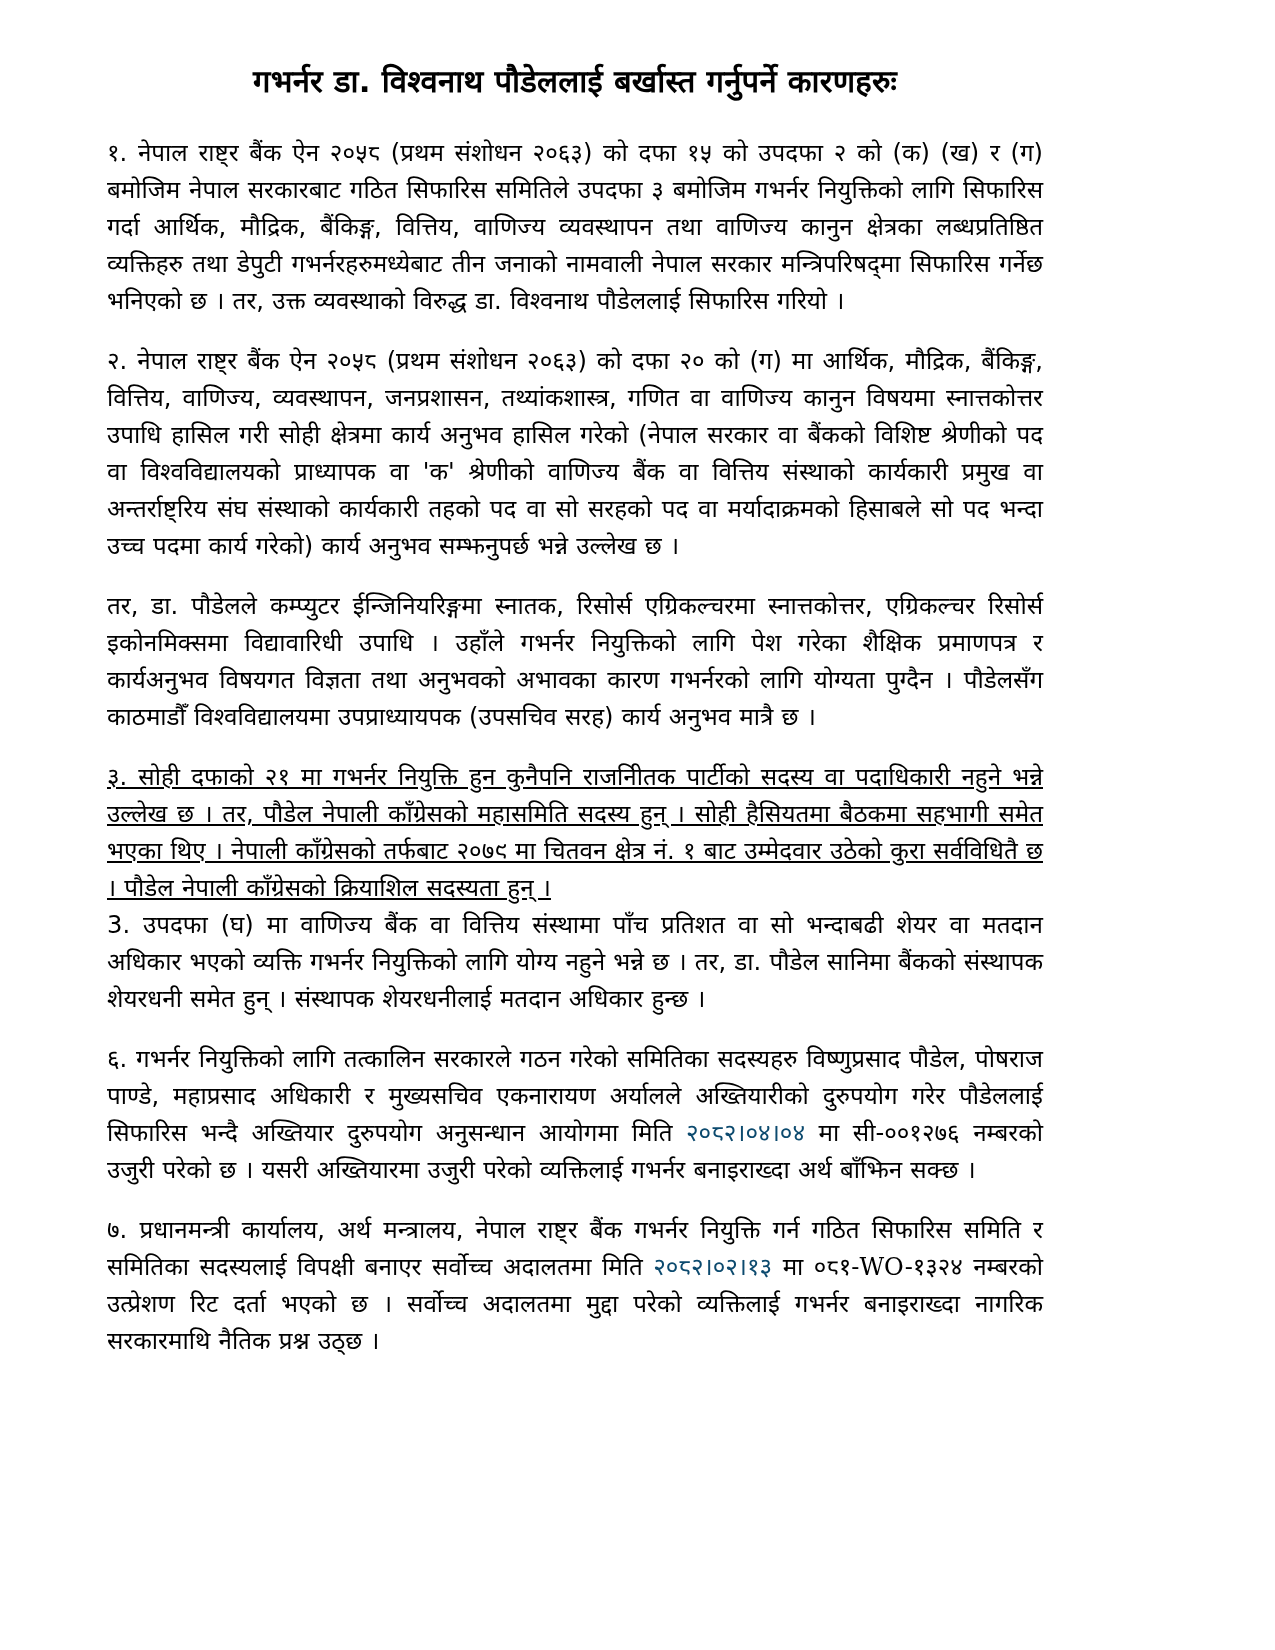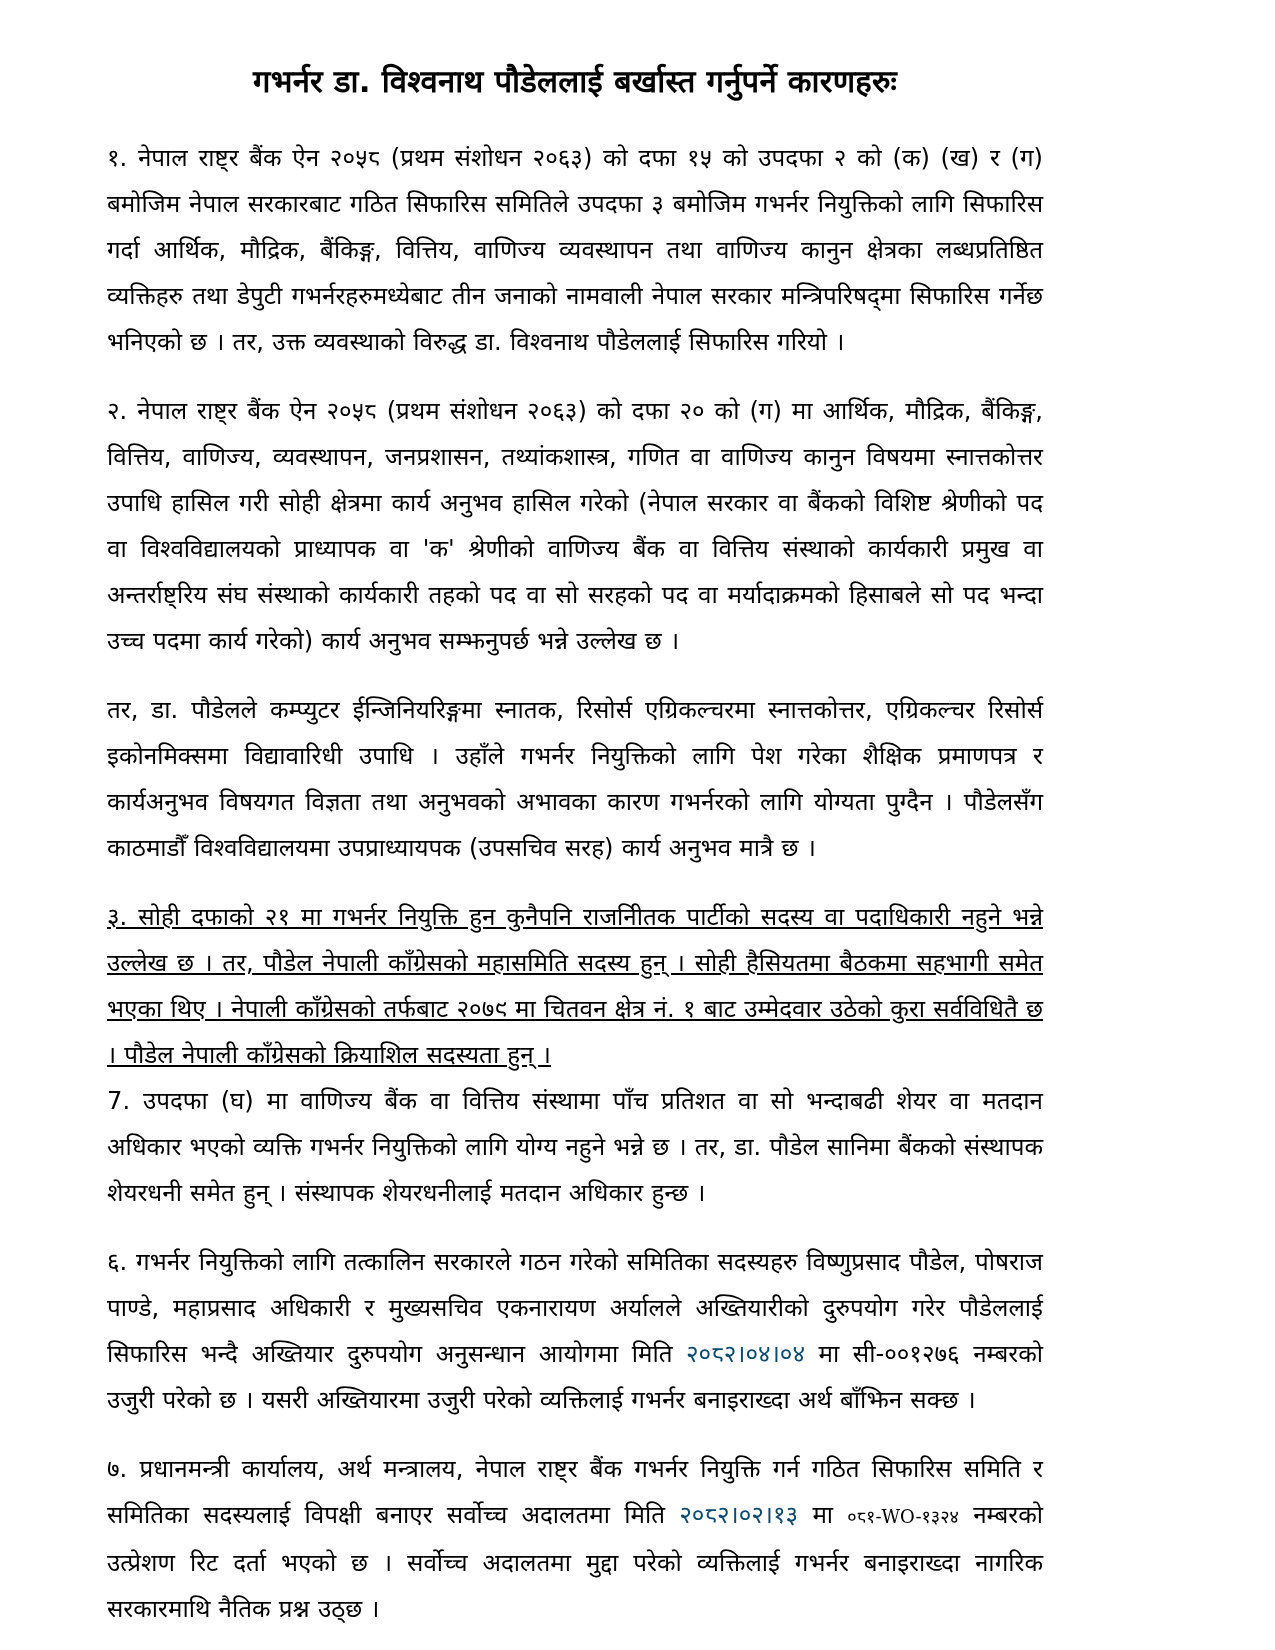--- a/index.html
+++ b/index.html
@@ -29,55 +29,55 @@
     font-size: 31px;
     font-weight: bold;
     line-height: 1.25;
     margin: 0 0 34px 0;
     letter-spacing: 0.2px;
   }
   .para {
     text-align: justify;
     text-align-last: left;
     font-size: 24.2px;
-    line-height: 46px;
+    line-height: 37px;
     margin: 0 0 23px 0;
     word-spacing: 0.5px;
     hyphens: none;
   }
   .para.tight {
     margin-bottom: 0;
     text-decoration: underline;
   }
   .para:last-child {
     margin-bottom: 0;
   }
   .blue {
     color: #0c4a6e;
   }
   .serif-id {
     font-family: "DejaVu Serif", "Liberation Serif", serif;
-    font-size: 18px;
+    font-size: 24px;
   }
 </style>
 </head>
 <body>
 
 <div id="page">
 
   <h1 class="doc-title">गभर्नर डा. विश्वनाथ पौडेललाई बर्खास्त गर्नुपर्ने कारणहरुः</h1>
 
   <p class="para">१. नेपाल राष्ट्र बैंक ऐन २०५८ (प्रथम संशोधन २०६३) को दफा १५ को उपदफा २ को (क) (ख) र (ग) बमोजिम नेपाल सरकारबाट गठित सिफारिस समितिले उपदफा ३ बमोजिम गभर्नर नियुक्तिको लागि सिफारिस गर्दा आर्थिक, मौद्रिक, बैंकिङ्ग, वित्तिय, वाणिज्य व्यवस्थापन तथा वाणिज्य कानुन क्षेत्रका लब्धप्रतिष्ठित व्यक्तिहरु तथा डेपुटी गभर्नरहरुमध्येबाट तीन जनाको नामवाली नेपाल सरकार मन्त्रिपरिषद्‌मा सिफारिस गर्नेछ भनिएको छ । तर, उक्त व्यवस्थाको विरुद्ध डा. विश्वनाथ पौडेललाई सिफारिस गरियो ।</p>
 
   <p class="para">२. नेपाल राष्ट्र बैंक ऐन २०५८ (प्रथम संशोधन २०६३) को दफा २० को (ग) मा आर्थिक, मौद्रिक, बैंकिङ्ग, वित्तिय, वाणिज्य, व्यवस्थापन, जनप्रशासन, तथ्यांकशास्त्र, गणित वा वाणिज्य कानुन विषयमा स्नात्तकोत्तर उपाधि हासिल गरी सोही क्षेत्रमा कार्य अनुभव हासिल गरेको (नेपाल सरकार वा बैंकको विशिष्ट श्रेणीको पद वा विश्वविद्यालयको प्राध्यापक वा 'क' श्रेणीको वाणिज्य बैंक वा वित्तिय संस्थाको कार्यकारी प्रमुख वा अन्तर्राष्ट्रिय संघ संस्थाको कार्यकारी तहको पद वा सो सरहको पद वा मर्यादाक्रमको हिसाबले सो पद भन्दा उच्च पदमा कार्य गरेको) कार्य अनुभव सम्झनुपर्छ भन्ने उल्लेख छ ।</p>
 
   <p class="para">तर, डा. पौडेलले कम्प्युटर ईन्जिनियरिङ्गमा स्नातक, रिसोर्स एग्रिकल्चरमा स्नात्तकोत्तर, एग्रिकल्चर रिसोर्स इकोनमिक्समा विद्यावारिधी उपाधि । उहाँले गभर्नर नियुक्तिको लागि पेश गरेका शैक्षिक प्रमाणपत्र र कार्यअनुभव विषयगत विज्ञता तथा अनुभवको अभावका कारण गभर्नरको लागि योग्यता पुग्दैन । पौडेलसँग काठमाडौँ विश्वविद्यालयमा उपप्राध्यायपक (उपसचिव सरह) कार्य अनुभव मात्रै छ ।</p>
 
   <p class="para tight">३. सोही दफाको २१ मा गभर्नर नियुक्ति हुन कुनैपनि राजनीितक पार्टीको सदस्य वा पदाधिकारी नहुने भन्ने उल्लेख छ । तर, पौडेल नेपाली काँग्रेसको महासमिति सदस्य हुन् । सोही हैसियतमा बैठकमा सहभागी समेत भएका थिए । नेपाली काँग्रेसको तर्फबाट २०७९ मा चितवन क्षेत्र नं. १ बाट उम्मेदवार उठेको कुरा सर्वविधितै छ । पौडेल नेपाली काँग्रेसको क्रियाशिल सदस्यता हुन् ।</p>
 
-  <p class="para">7. उपदफा (घ) मा वाणिज्य बैंक वा वित्तिय संस्थामा पाँच प्रतिशत वा सो भन्दाबढी शेयर वा मतदान अधिकार भएको व्यक्ति गभर्नर नियुक्तिको लागि योग्य नहुने भन्ने छ । तर, डा. पौडेल सानिमा बैंकको संस्थापक शेयरधनी समेत हुन् । संस्थापक शेयरधनीलाई मतदान अधिकार हुन्छ ।</p>
+  <p class="para">3. उपदफा (घ) मा वाणिज्य बैंक वा वित्तिय संस्थामा पाँच प्रतिशत वा सो भन्दाबढी शेयर वा मतदान अधिकार भएको व्यक्ति गभर्नर नियुक्तिको लागि योग्य नहुने भन्ने छ । तर, डा. पौडेल सानिमा बैंकको संस्थापक शेयरधनी समेत हुन् । संस्थापक शेयरधनीलाई मतदान अधिकार हुन्छ ।</p>
 
 
   <p class="para"><span>६. गभर्नर नियुक्तिको लागि तत्कालिन सरकारले गठन गरेको समितिका सदस्यहरु विष्णुप्रसाद पौडेल, पोषराज पाण्डे, महाप्रसाद अधिकारी र मुख्यसचिव एकनारायण अर्यालले अख्तियारीको दुरुपयोग गरेर पौडेललाई सिफारिस भन्दै अख्तियार दुरुपयोग अनुसन्धान आयोगमा मिति </span><span class="blue">२०८२।०४।०४</span><span> मा सी-००१२७६ नम्बरको उजुरी परेको छ । यसरी अख्तियारमा उजुरी परेको व्यक्तिलाई गभर्नर बनाइराख्दा अर्थ बाँझिन सक्छ ।</span></p>
 
   <p class="para"><span>७. प्रधानमन्त्री कार्यालय, अर्थ मन्त्रालय, नेपाल राष्ट्र बैंक गभर्नर नियुक्ति गर्न गठित सिफारिस समिति र समितिका सदस्यलाई विपक्षी बनाएर सर्वोच्च अदालतमा मिति </span><span class="blue">२०८२।०२।१३</span><span> मा </span><span class="serif-id">०८१-WO-१३२४</span><span> नम्बरको उत्प्रेशण रिट दर्ता  भएको छ । सर्वोच्च अदालतमा मुद्दा परेको व्यक्तिलाई गभर्नर बनाइराख्दा नागरिक सरकारमाथि नैतिक प्रश्न उठ्छ ।</span></p>
 
 </div>
 
 </body></html>

